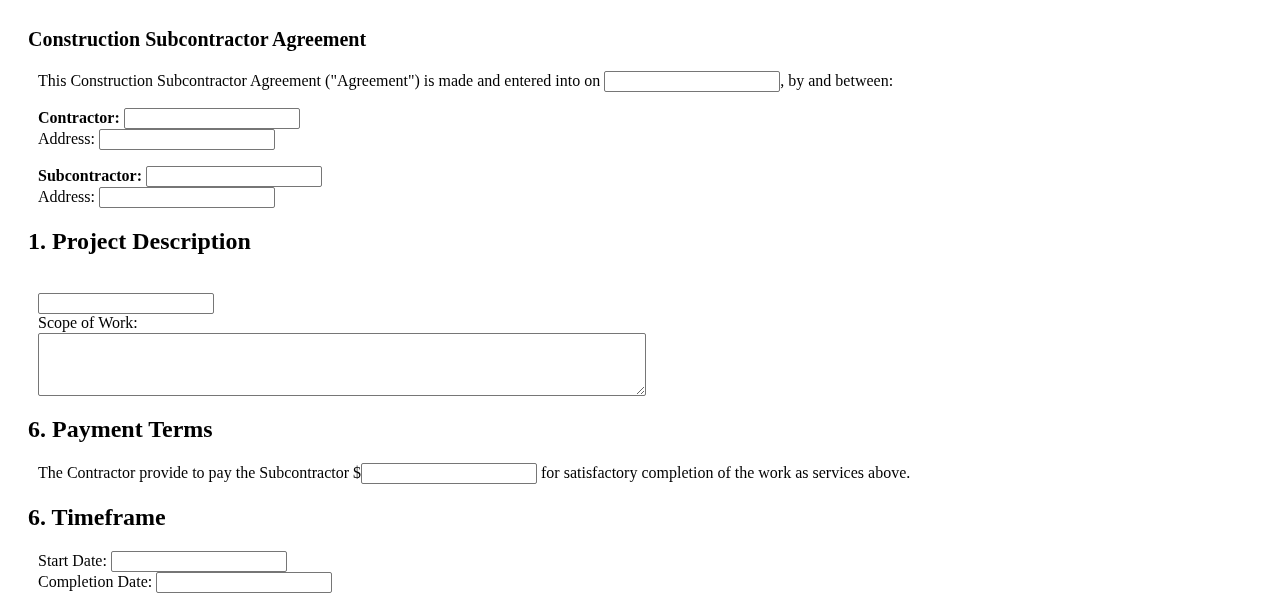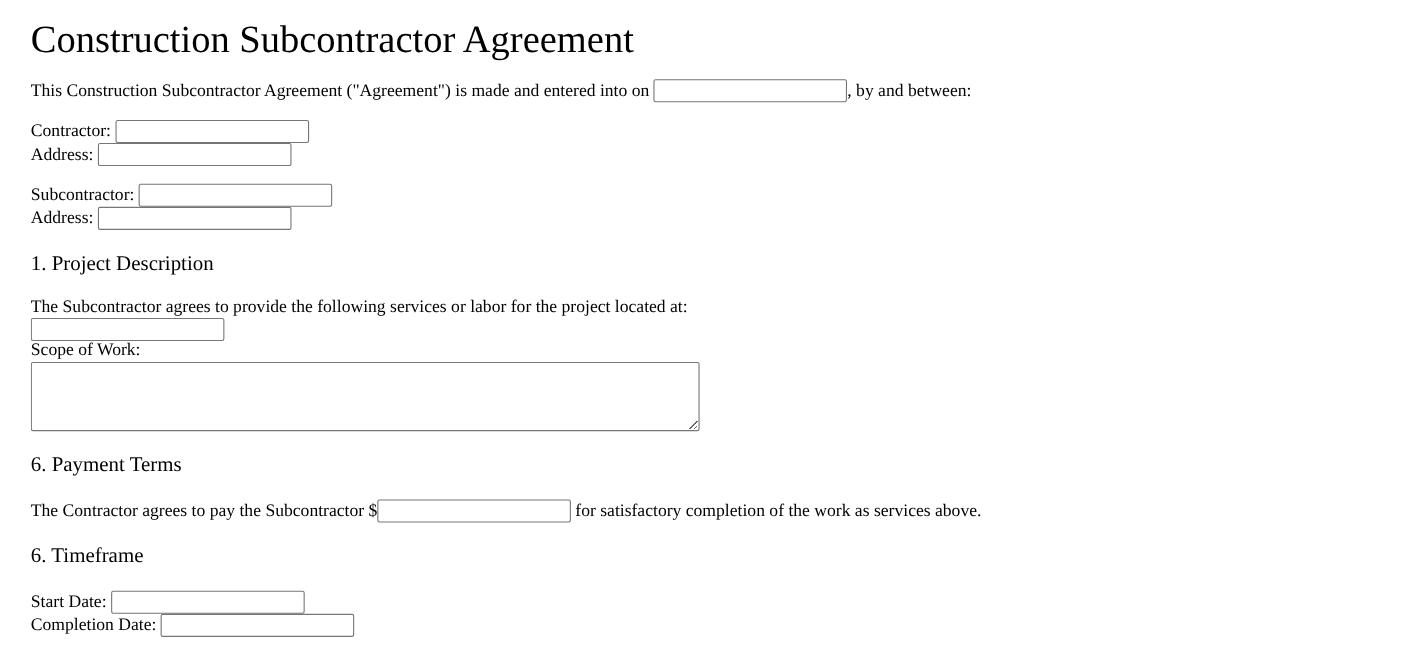--- a/index.html
+++ b/index.html
@@ -9,31 +9,31 @@
   }
   body {
     margin: 8px 28px;
     font-family: "Liberation Serif", "DejaVu Serif", serif;
     font-size: 16px;
     line-height: normal;
     width: 1222px;
     overflow: hidden;
   }
   h1 {
-    font-size: 35px;
-    font-weight: normal;
-    margin: 8px 0;
+    font-size: 20px;
+    font-weight: bold;
+    margin: 20px 0;
   }
   h2 {
-    font-size: 19px;
-    font-weight: normal;
+    font-size: 24px;
+    font-weight: bold;
     margin: 20px 0;
   }
   p {
-    margin: 16px 0;
+    margin: 16px 10px;
   }
   input.text-field {
     box-sizing: border-box;
     width: 176px;
     height: 21px;
     border: 1px solid #767676;
     border-radius: 2px;
     background: #ffffff;
     padding: 1px 2px;
     font: 13px "Liberation Sans", sans-serif;
@@ -47,21 +47,21 @@
     border: 1px solid #767676;
     border-radius: 2px;
     background: #ffffff;
     padding: 2px;
     font: 13px "DejaVu Sans Mono", monospace;
     resize: both;
     margin: 1px 0 0 0;
     display: inline-block;
     vertical-align: text-top;
   }
-  .bold-label { font-weight: normal; }
+  .bold-label { font-weight: bold; }
 </style>
 </head>
 <body>
 
 <h1>Construction Subcontractor Agreement</h1>
 
 <p>
   <span>This Construction Subcontractor Agreement ("Agreement") is made and entered into on</span>
   <input type="text" class="text-field" value="" style=""><span>, by and between:</span>
 </p>
@@ -76,30 +76,30 @@
 <p>
   <span class="bold-label">Subcontractor:</span>
   <input type="text" class="text-field" value="" style=""><br>
   <span>Address:</span>
   <input type="text" class="text-field" value="" style="">
 </p>
 
 <h2>1. Project Description</h2>
 
 <p>
-  <span>The Subcontractor agrees to provide the following services or labor for the project located at:</span><br>
+  <br>
   <input type="text" class="text-field" value="" style=""><br>
   <span>Scope of Work:</span><br>
   <textarea class="scope-area" style=""></textarea>
 </p>
 
 <h2>6. Payment Terms</h2>
 
 <p>
-  <span>The Contractor agrees to pay the Subcontractor $</span><input type="text" class="text-field" value="" style="">
+  <span>The Contractor provide to pay the Subcontractor $</span><input type="text" class="text-field" value="" style="">
   <span>for satisfactory completion of the work as services above.</span>
 </p>
 
 <h2>6. Timeframe</h2>
 
 <p>
   <span>Start Date:</span>
   <input type="text" class="text-field" value="" style=""><br>
   <span>Completion Date:</span>
   <input type="text" class="text-field" value="" style="">

